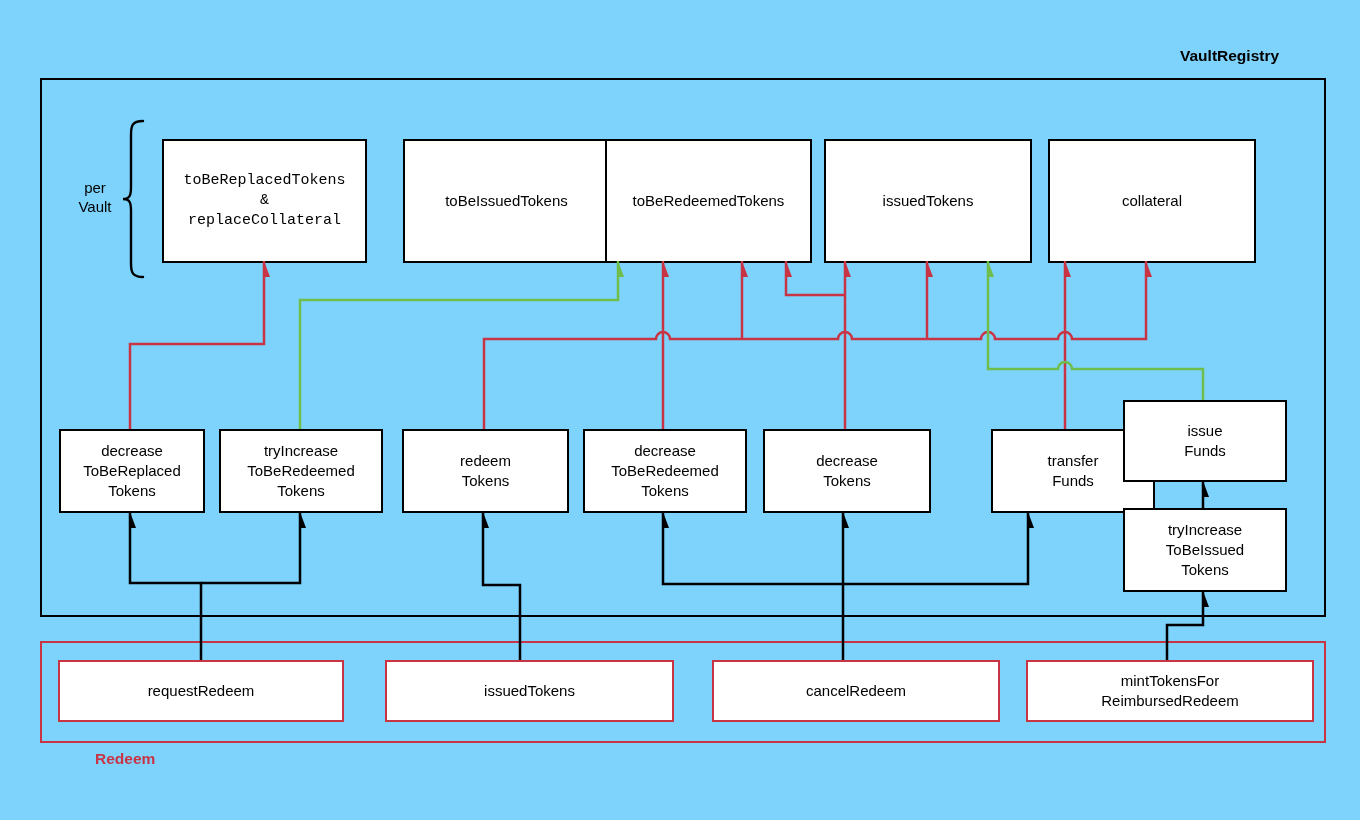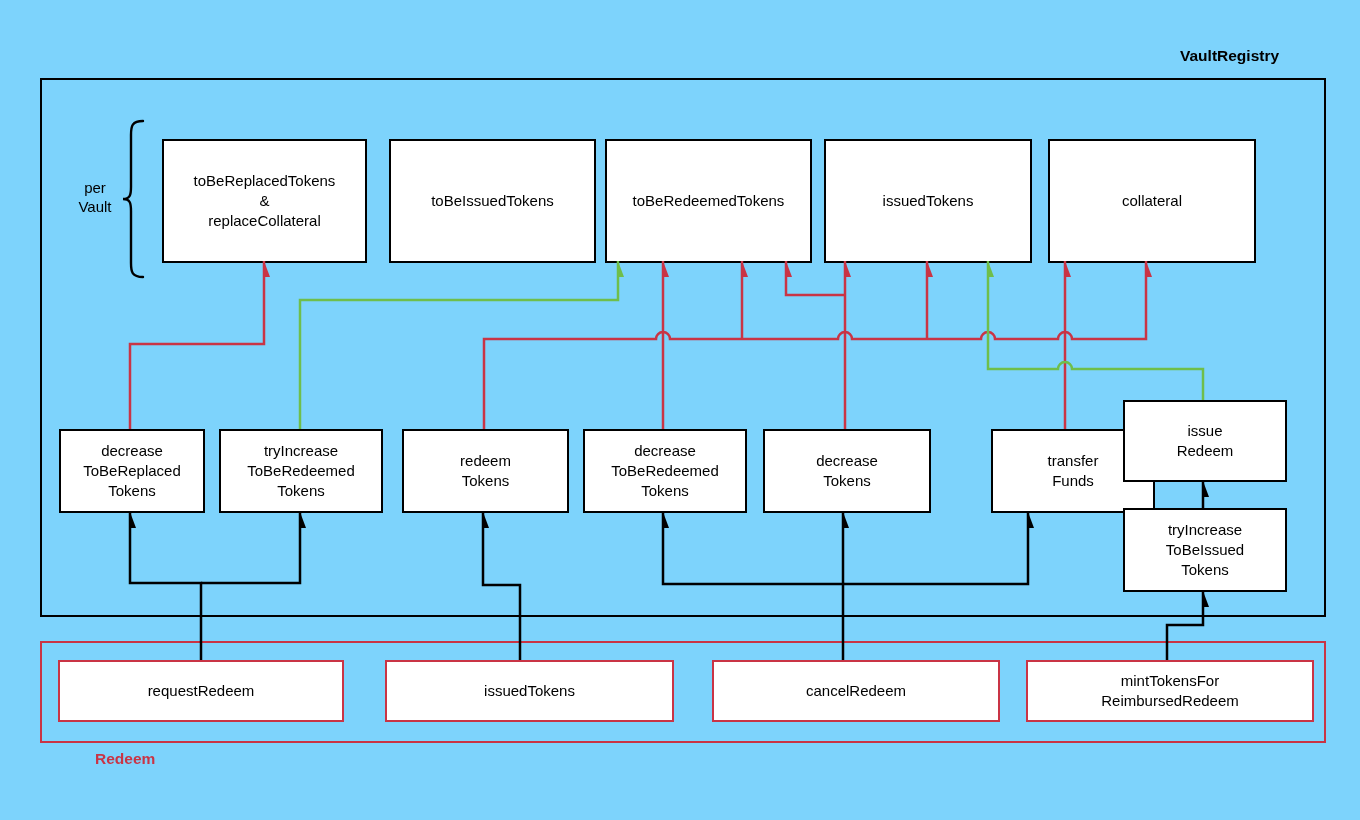--- a/index.html
+++ b/index.html
@@ -29,45 +29,45 @@
 <div class="stage">
 
   <div class="rect-outline" style="left:40px;top:78px;width:1282px;height:535px;"></div>
   <div class="red-outline" style="left:40px;top:641px;width:1282px;height:98px;"></div>
 
   <div class="title" style="left:1180px;top:47px;">VaultRegistry</div>
   <div class="lbl" style="left:66px;top:179px;width:58px;">per
 Vault</div>
   <div class="redeem-lbl" style="left:95px;top:750px;">Redeem</div>
 
-  <div class="node black" style="left:162px;top:139px;width:201px;height:120px;">toBeReplacedTokens
+  <div class="node black" style="left:162px;top:139px;width:201px;height:120px;font-family:Liberation Mono, monospace;">toBeReplacedTokens
 &amp;
 replaceCollateral</div>
-  <div class="node black" style="left:389px;top:139px;width:203px;height:120px;">toBeIssuedTokens</div>
+  <div class="node black" style="left:403px;top:139px;width:203px;height:120px;">toBeIssuedTokens</div>
   <div class="node black" style="left:605px;top:139px;width:203px;height:120px;">toBeRedeemedTokens</div>
   <div class="node black" style="left:824px;top:139px;width:204px;height:120px;">issuedTokens</div>
   <div class="node black" style="left:1048px;top:139px;width:204px;height:120px;">collateral</div>
 
   <div class="node black" style="left:59px;top:429px;width:142px;height:80px;">decrease
 ToBeReplaced
 Tokens</div>
   <div class="node black" style="left:219px;top:429px;width:160px;height:80px;">tryIncrease
 ToBeRedeemed
 Tokens</div>
   <div class="node black" style="left:402px;top:429px;width:163px;height:80px;">redeem
 Tokens</div>
   <div class="node black" style="left:583px;top:429px;width:160px;height:80px;">decrease
 ToBeRedeemed
 Tokens</div>
   <div class="node black" style="left:763px;top:429px;width:164px;height:80px;">decrease
 Tokens</div>
   <div class="node black" style="left:991px;top:429px;width:160px;height:80px;">transfer
 Funds</div>
   <div class="node black" style="left:1123px;top:400px;width:160px;height:78px;">issue
-Redeem</div>
+Funds</div>
   <div class="node black" style="left:1123px;top:508px;width:160px;height:80px;">tryIncrease
 ToBeIssued
 Tokens</div>
 
   <div class="node redb" style="left:58px;top:660px;width:282px;height:58px;">requestRedeem</div>
   <div class="node redb" style="left:385px;top:660px;width:285px;height:58px;">issuedTokens</div>
   <div class="node redb" style="left:700px;top:660px;width:284px;height:58px;margin-left:12px;">cancelRedeem</div>
   <div class="node redb" style="left:1026px;top:660px;width:284px;height:58px;">mintTokensFor
 ReimbursedRedeem</div>
 

